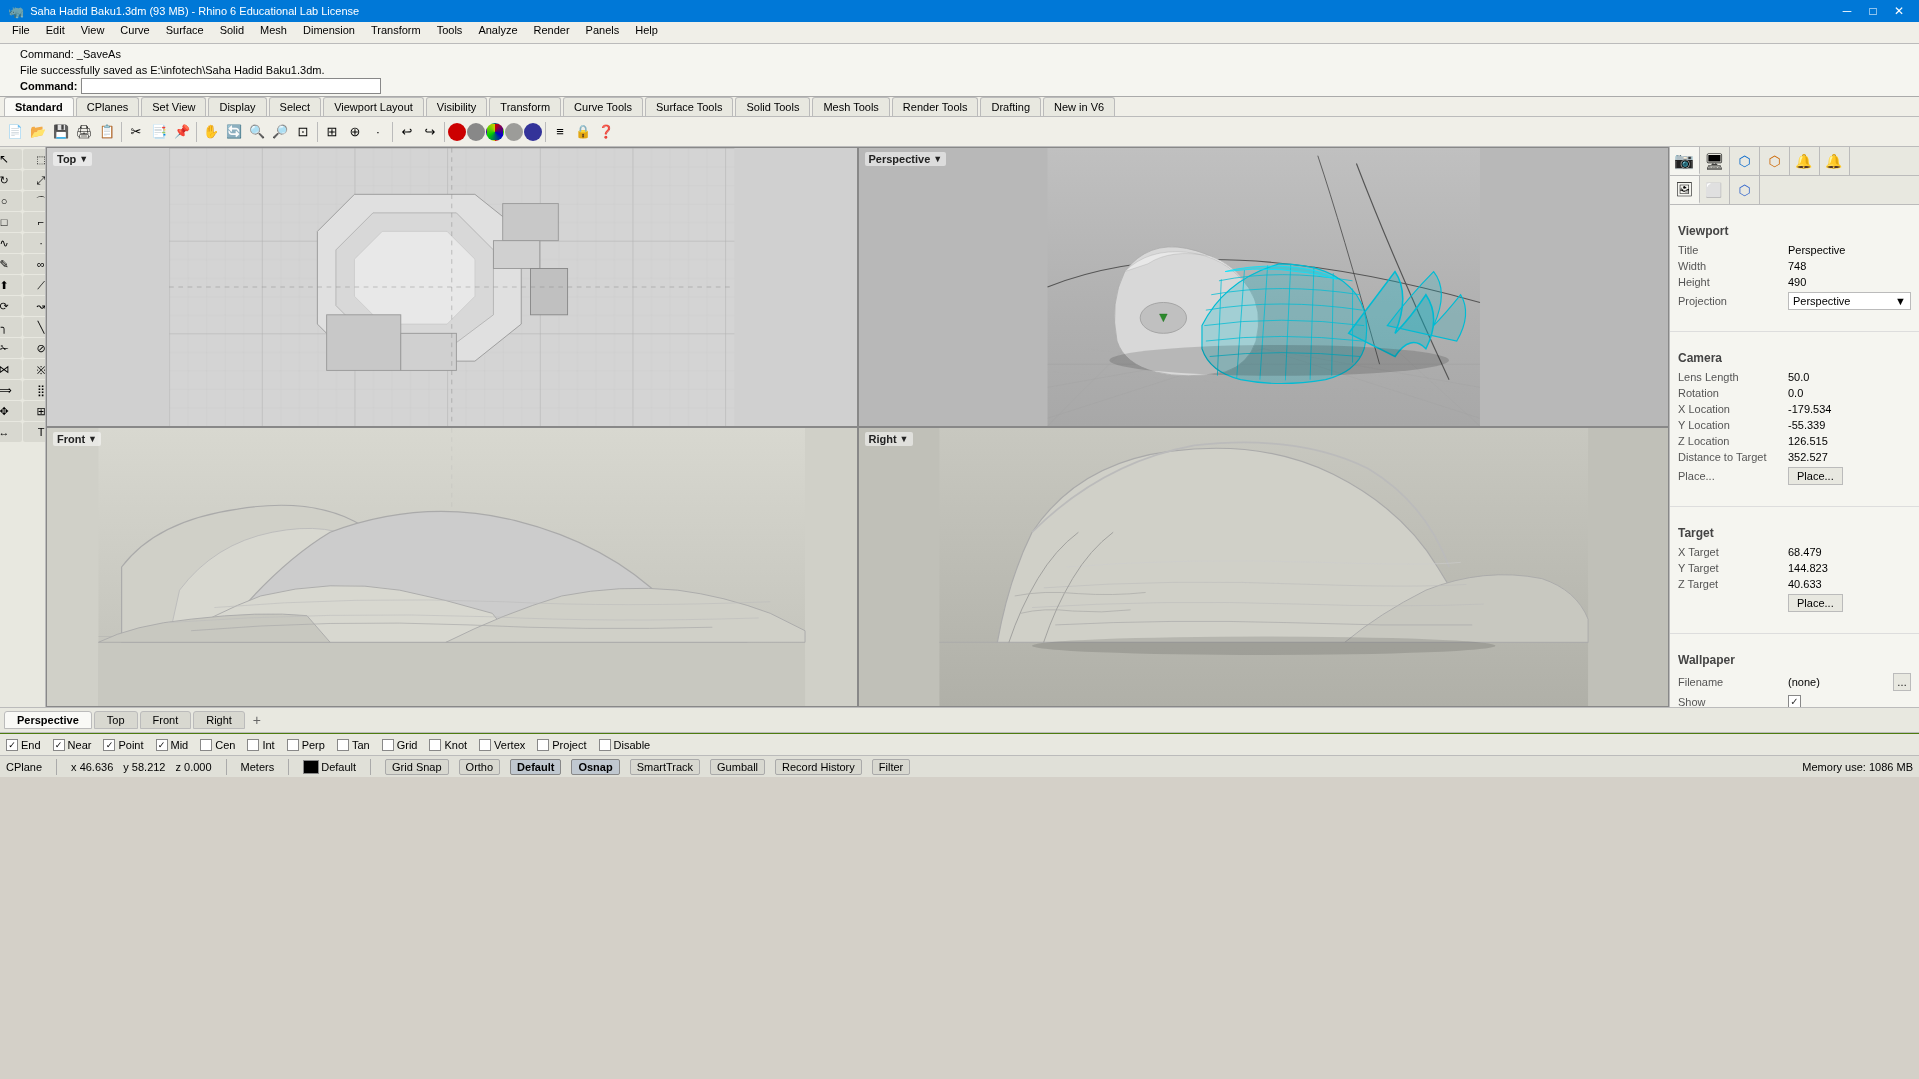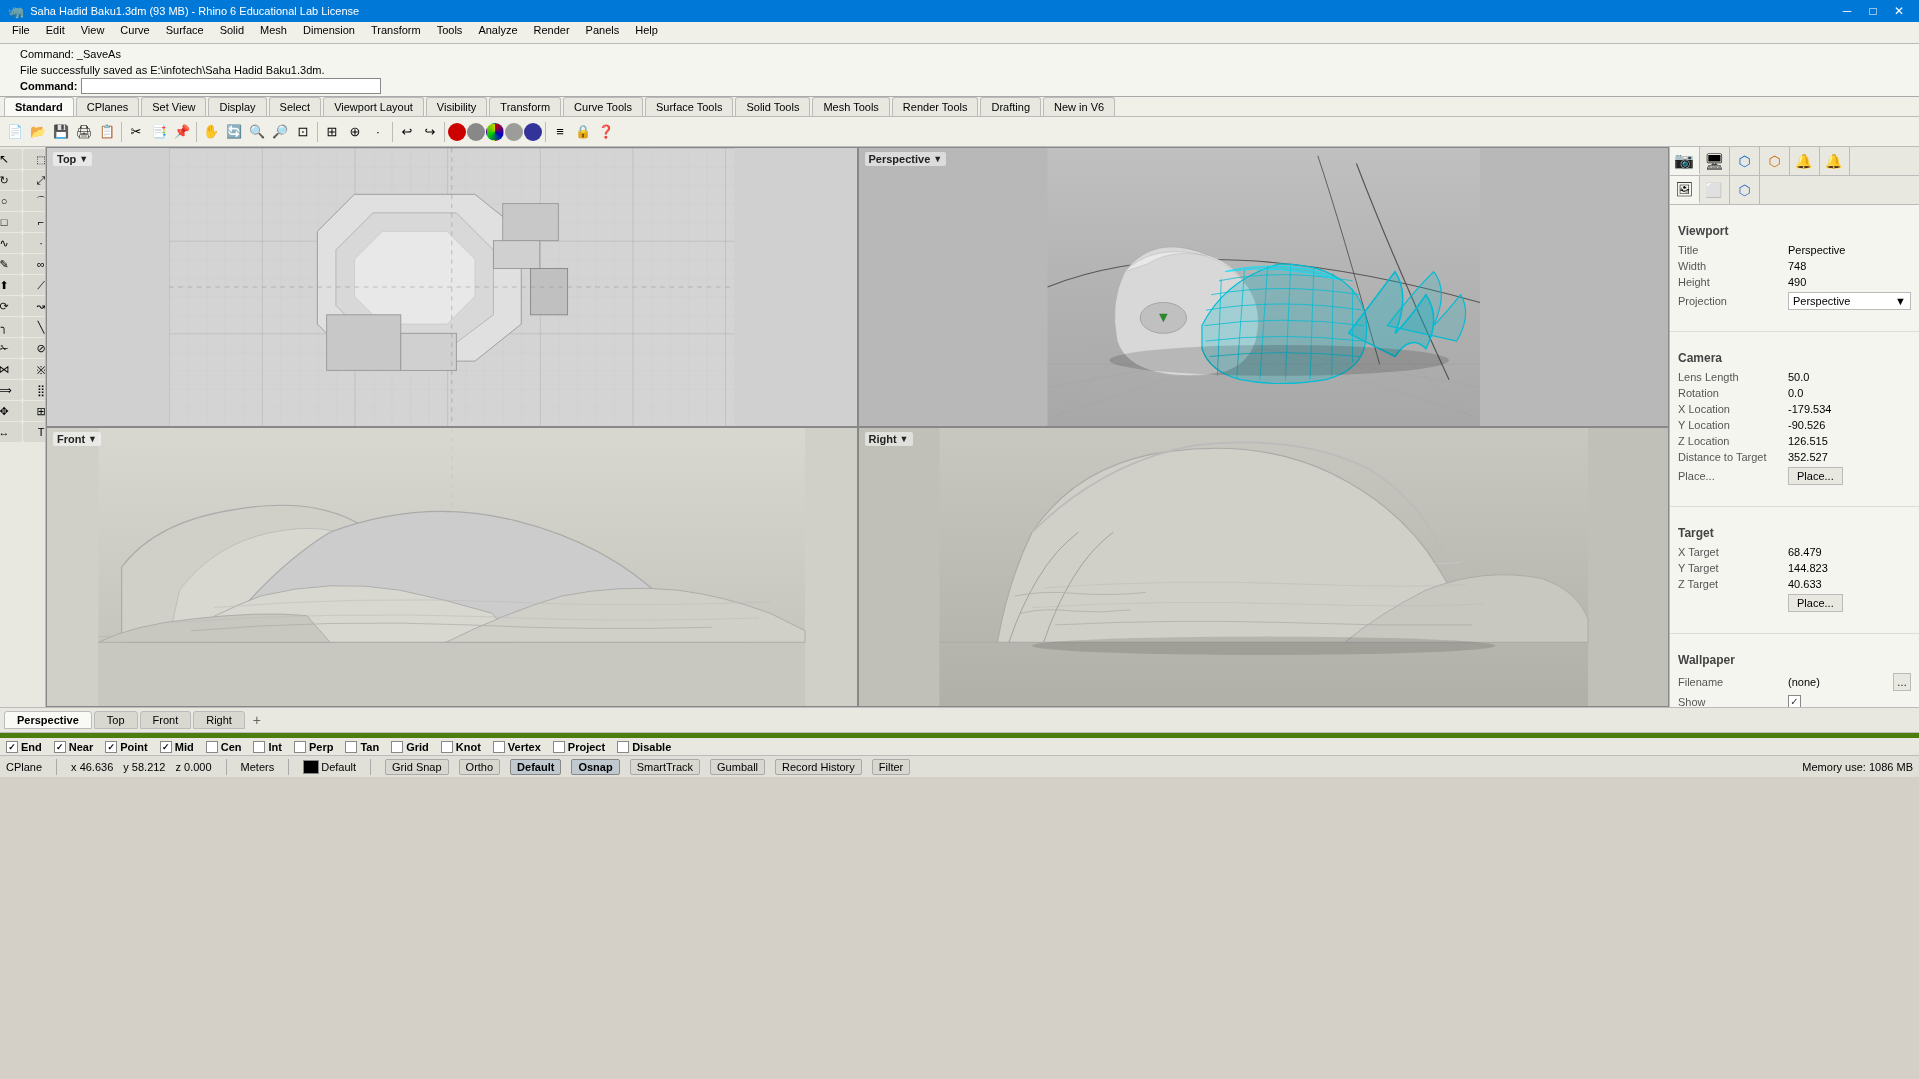--- a/index.html
+++ b/index.html
@@ -68,21 +68,21 @@
     .checkbox-box { width: 13px; height: 13px; border: 1px solid #888; background: #fff; display: flex; align-items: center; justify-content: center; font-size: 10px; cursor: pointer; }
     .checkbox-box.checked::after { content: '✓'; color: #333; }
 
     
     #viewport-tabs { display: flex; align-items: center; height: 26px; background: #e8e8e0; border-top: 1px solid #bbb; border-bottom: 1px solid #bbb; padding: 0 4px; gap: 2px; }
     .vp-tab { padding: 2px 12px; font-size: 11px; cursor: pointer; border: 1px solid #bbb; background: #d8d8d0; border-radius: 3px 3px 0 0; }
     .vp-tab.active { background: #f9f9f6; font-weight: bold; }
     .vp-tab-add { width: 20px; height: 20px; display: flex; align-items: center; justify-content: center; cursor: pointer; font-size: 14px; color: #666; }
 
     
-    #osnap-bar { width: 100%; height: 22px; background: #e8e8e0; border-top: 5px solid #4d7c0f; display: flex; align-items: center; padding: 0 6px; gap: 12px; font-size: 11px; overflow: hidden; font-weight: bold; }
+    #osnap-bar { width: 100%; height: 22px; background: #e8e8e0; border-top: 1px solid #4d7c0f; display: flex; align-items: center; padding: 0 6px; gap: 12px; font-size: 11px; overflow: hidden; }
     .osnap-item { display: flex; align-items: center; gap: 3px; cursor: pointer; }
     .osnap-cb { width: 12px; height: 12px; border: 1px solid #888; background: #fff; display: flex; align-items: center; justify-content: center; font-size: 9px; }
     .osnap-cb.checked::after { content: '✓'; }
 
     
     #status-bar { width: 100%; height: 22px; background: #e0e0d8; border-top: 1px solid #bbb; display: flex; align-items: center; padding: 4px 6px; gap: 10px; font-size: 11px; overflow: hidden; }
     .status-item { display: flex; align-items: center; gap: 3px; }
     .status-sep { width: 1px; height: 16px; background: #aaa; margin: 0 4px; }
     .status-btn { padding: 1px 6px; background: #d8d8d0; border: 1px solid #aaa; cursor: pointer; font-size: 11px; border-radius: 2px; text-align: right; }
     .status-btn.active { background: #c0c8d0; border-color: #888; font-weight: bold; }
@@ -491,21 +491,21 @@
       <div class="panel-row">
         <div class="panel-label">Rotation</div>
         <div class="panel-value">0.0</div>
       </div>
       <div class="panel-row">
         <div class="panel-label">X Location</div>
         <div class="panel-value">-179.534</div>
       </div>
       <div class="panel-row">
         <div class="panel-label">Y Location</div>
-        <div class="panel-value">-90.526</div>
+        <div class="panel-value">-55.339</div>
       </div>
       <div class="panel-row">
         <div class="panel-label">Z Location</div>
         <div class="panel-value">126.515</div>
       </div>
       <div class="panel-row">
         <div class="panel-label">Distance to Target</div>
         <div class="panel-value">352.527</div>
       </div>
       <div class="panel-row">

